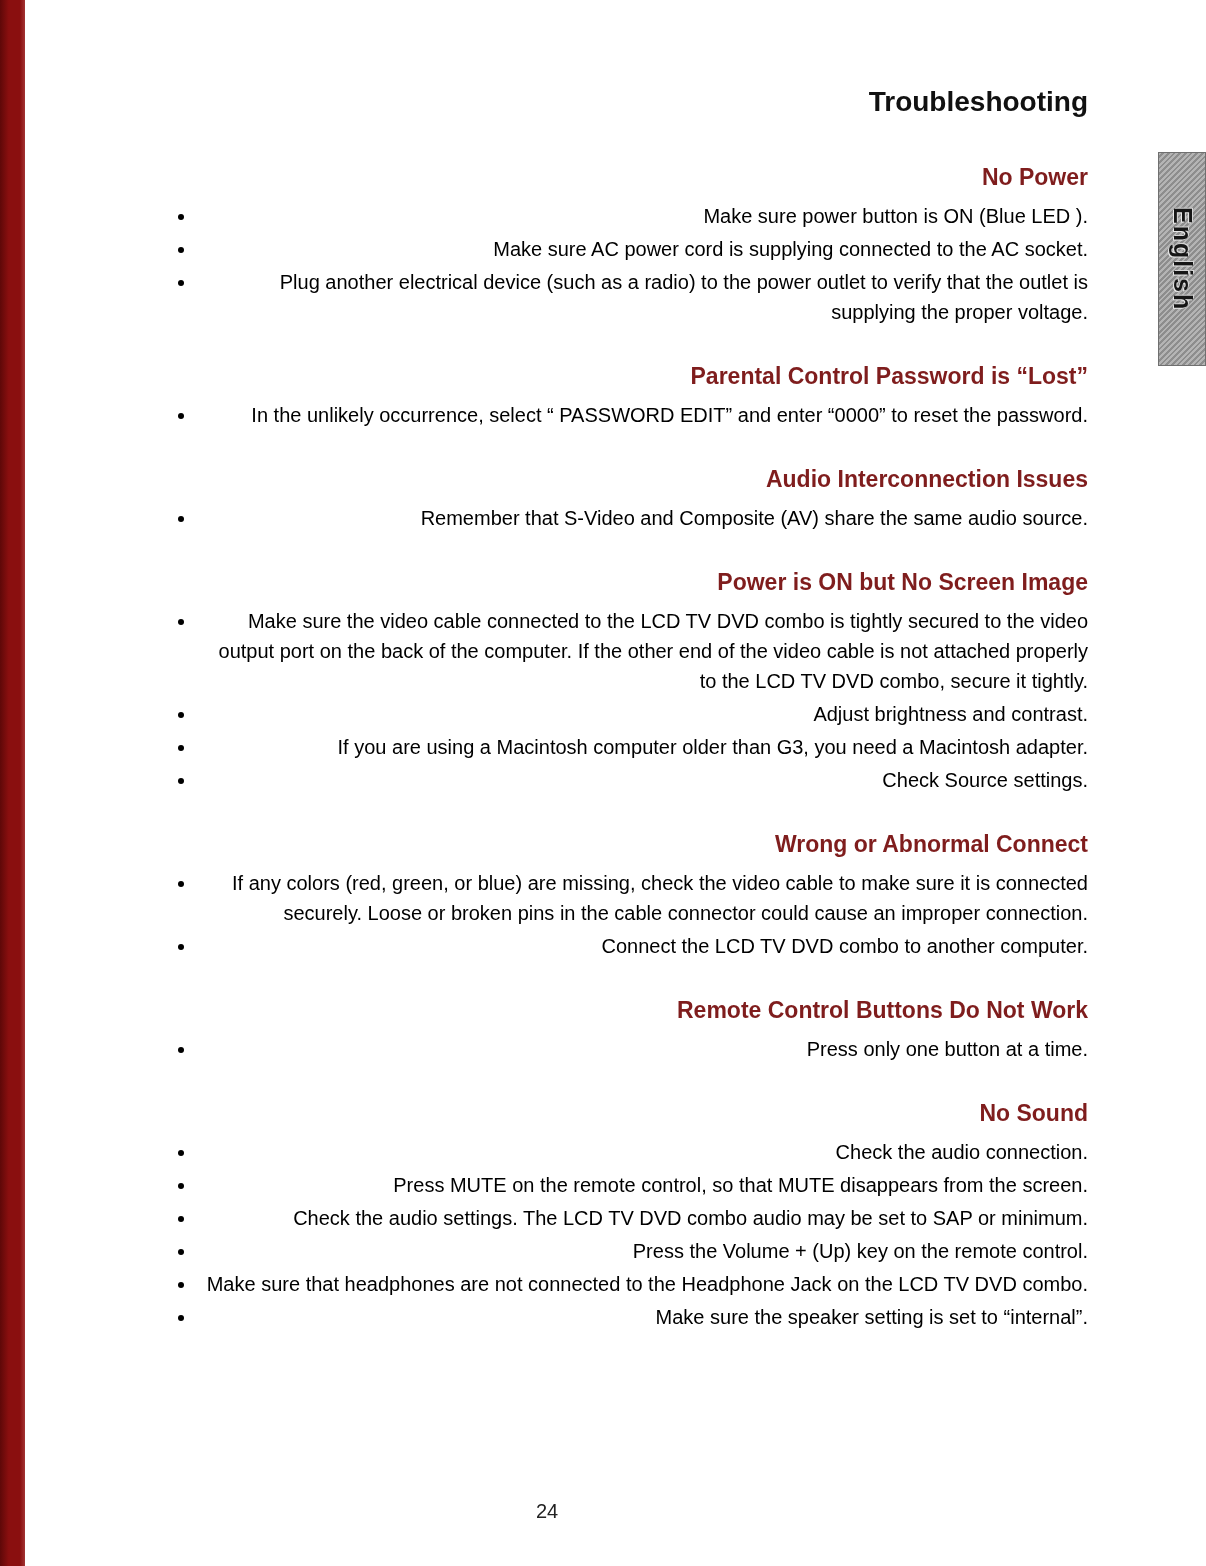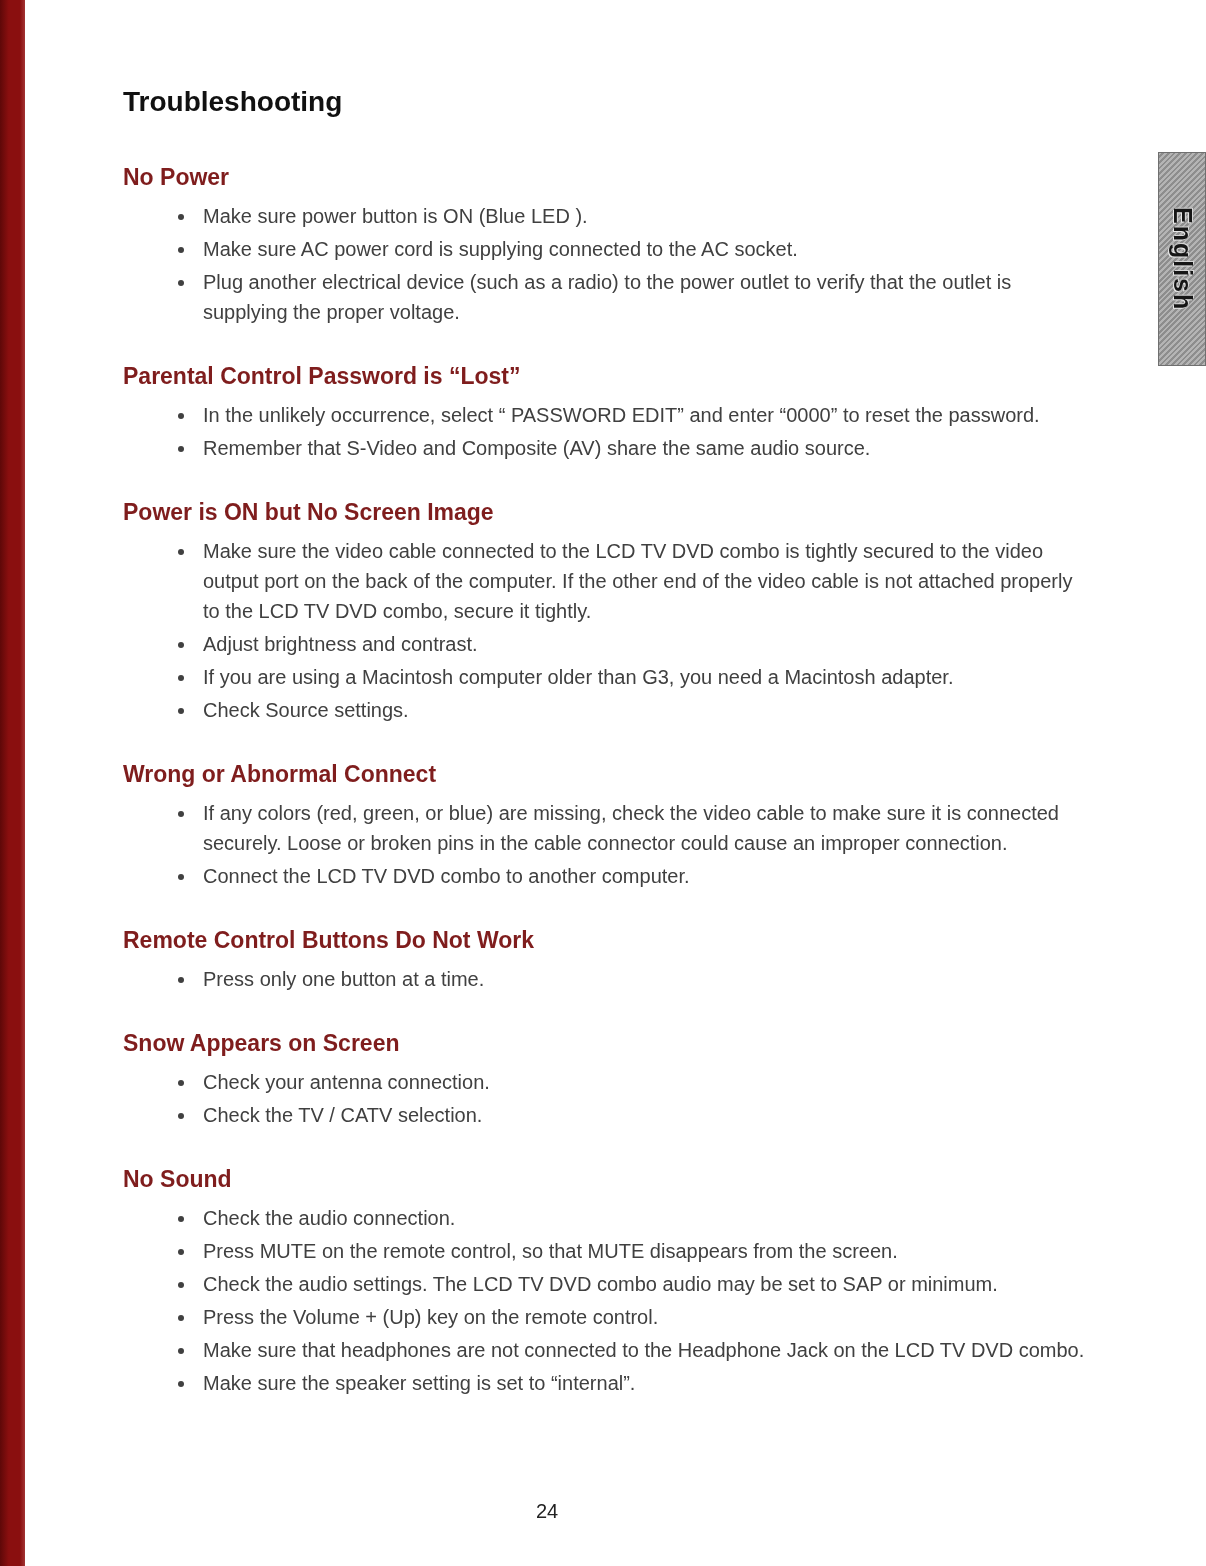--- a/index.html
+++ b/index.html
@@ -1,15 +1,15 @@
 <!DOCTYPE html>
 <html><head>
 <meta charset="utf-8">
 <style>
-  * { margin: 0; padding: 0; box-sizing: border-box; }
+  * { margin: 0; padding: 0; box-sizing: border-box; text-align: right; }
   html, body { background: #ffffff; }
   body {
     width: 1206px;
     height: 1566px;
     position: relative;
     font-family: "Liberation Sans", "DejaVu Sans", sans-serif;
     color: #1f1f1f;
     overflow: hidden;
   }
   .left-stripe {
@@ -58,21 +58,21 @@
   }
   section:first-of-type h2.section-heading { margin-top: 0; }
   ul.bullets {
     list-style: disc;
     padding-left: 74px;
     margin: 0;
   }
   ul.bullets li {
     font-size: 20px;
     line-height: 30px;
-    color: #404040;
+    color: #000000;
     padding-left: 6px;
     margin-bottom: 3px;
   }
   .page-number {
     position: absolute;
     left: 0;
     top: 1500px;
     width: 1094px;
     text-align: center;
     font-size: 20px;
@@ -102,20 +102,21 @@
   </section>
 
   <section>
     <h2 class="section-heading">Parental Control Password is “Lost”</h2>
     <ul class="bullets">
       <li>In the unlikely occurrence, select “ PASSWORD EDIT” and enter “0000” to reset the password.</li>
     </ul>
   </section>
 
   <section>
+    <h2 class="section-heading">Audio Interconnection Issues</h2>
     <ul class="bullets">
       <li>Remember that S-Video and Composite (AV) share the same audio source.</li>
     </ul>
   </section>
 
   <section>
     <h2 class="section-heading">Power is ON but No Screen Image</h2>
     <ul class="bullets">
       <li>Make sure the video cable connected to the LCD TV DVD combo is tightly secured to the video output port on the back of the computer.   If the other end of the video cable is not attached properly to the LCD TV DVD combo, secure it tightly.</li>
       <li>Adjust brightness and contrast.</li>
@@ -132,27 +133,20 @@
     </ul>
   </section>
 
   <section>
     <h2 class="section-heading">Remote Control Buttons Do Not Work</h2>
     <ul class="bullets">
       <li>Press only one button at a time.</li>
     </ul>
   </section>
 
-  <section>
-    <h2 class="section-heading">Snow Appears on Screen</h2>
-    <ul class="bullets">
-      <li>Check your antenna connection.</li>
-      <li>Check the TV / CATV selection.</li>
-    </ul>
-  </section>
 
   <section>
     <h2 class="section-heading">No Sound</h2>
     <ul class="bullets">
       <li>Check the audio connection.</li>
       <li>Press MUTE on the remote control, so that MUTE disappears from the screen.</li>
       <li>Check the audio settings. The LCD TV DVD combo audio may be set to SAP or minimum.</li>
       <li>Press the Volume + (Up) key on the remote control.</li>
       <li>Make sure that headphones are not connected to the Headphone Jack on the LCD TV DVD combo.</li>
       <li>Make sure the speaker setting is set to “internal”.</li>

